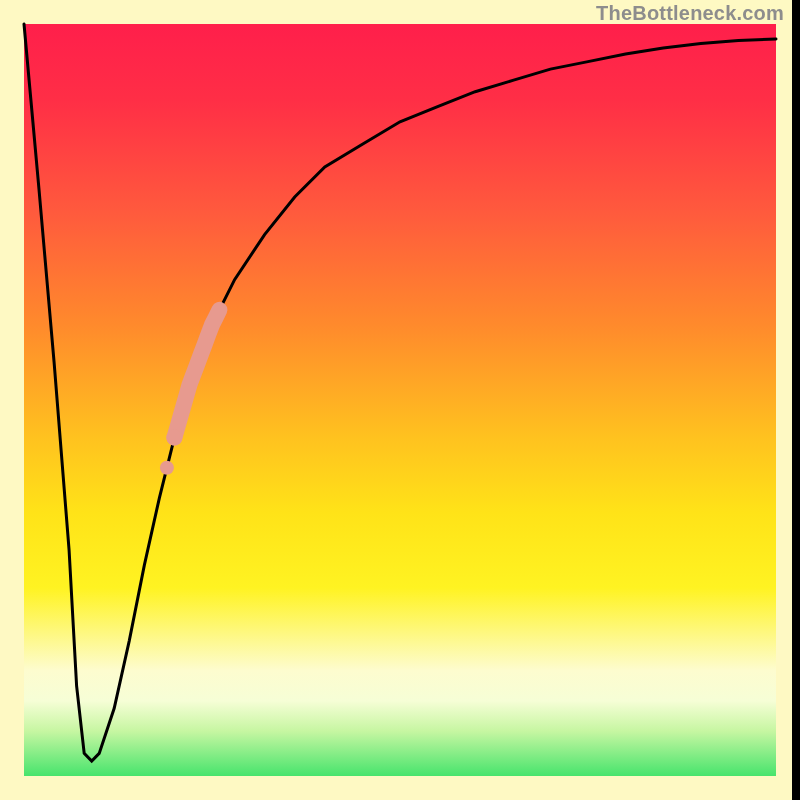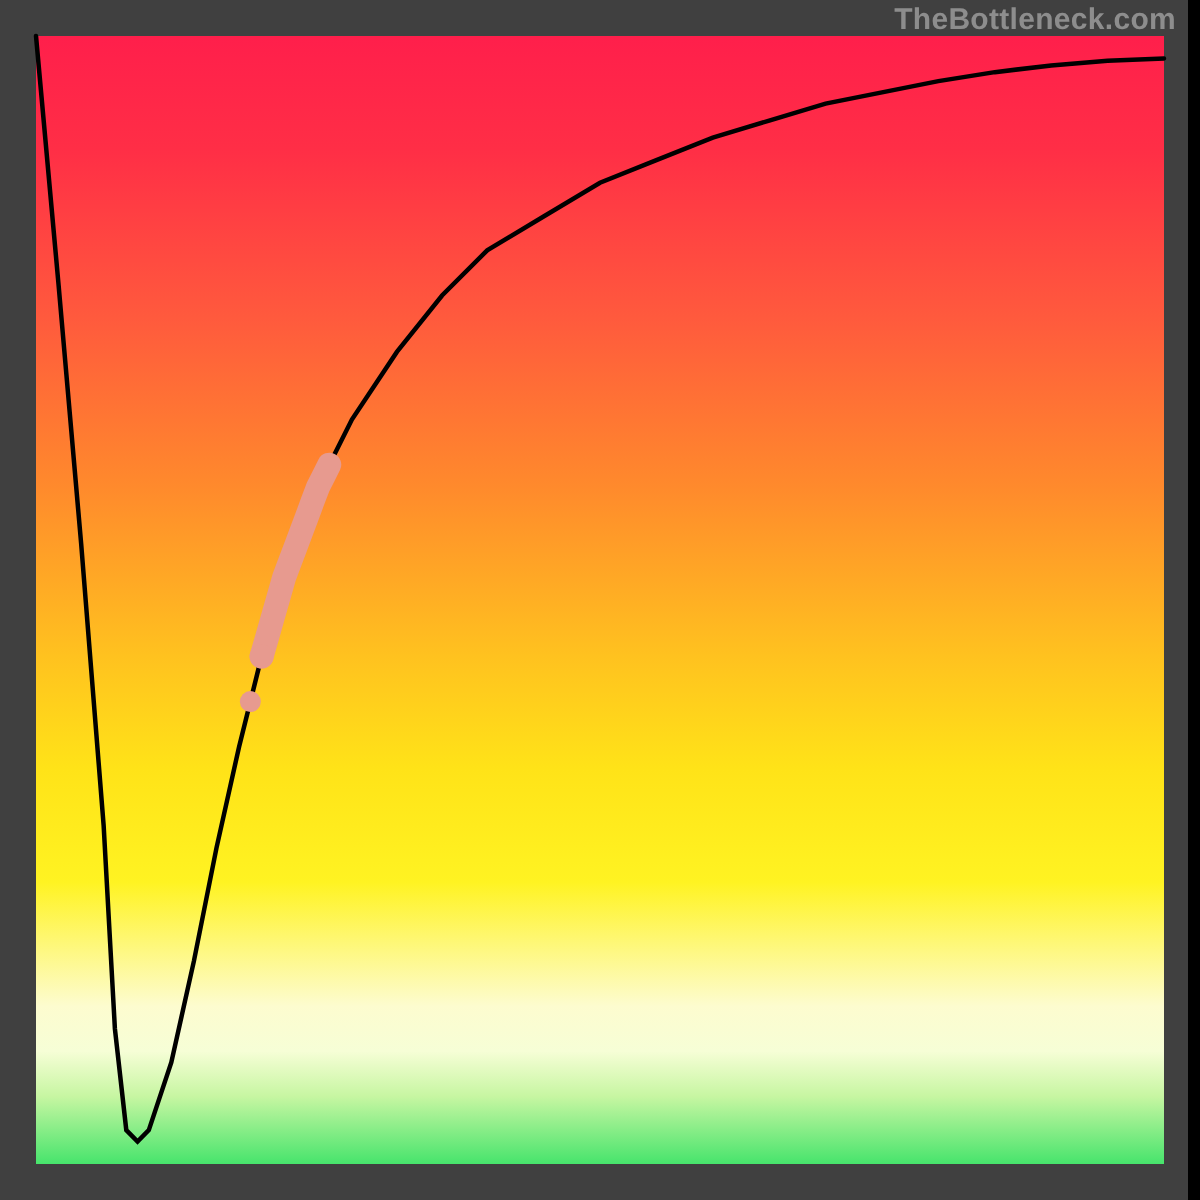--- a/index.html
+++ b/index.html
@@ -8,21 +8,21 @@
     width: 800px;
     height: 800px;
     background: #000;
     overflow: hidden;
     font-family: Arial, Helvetica, sans-serif;
   }
   .frame {
     position: relative;
     width: 792px;
     height: 800px;
-    background: #404040;
+    background: #fef9c3;
   }
   .watermark {
     position: absolute;
     top: 2px;
     right: 8px;
     color: #8d8d8d;
     font-size: 20px;
     font-weight: 600;
     letter-spacing: 0.2px;
     z-index: 5;

